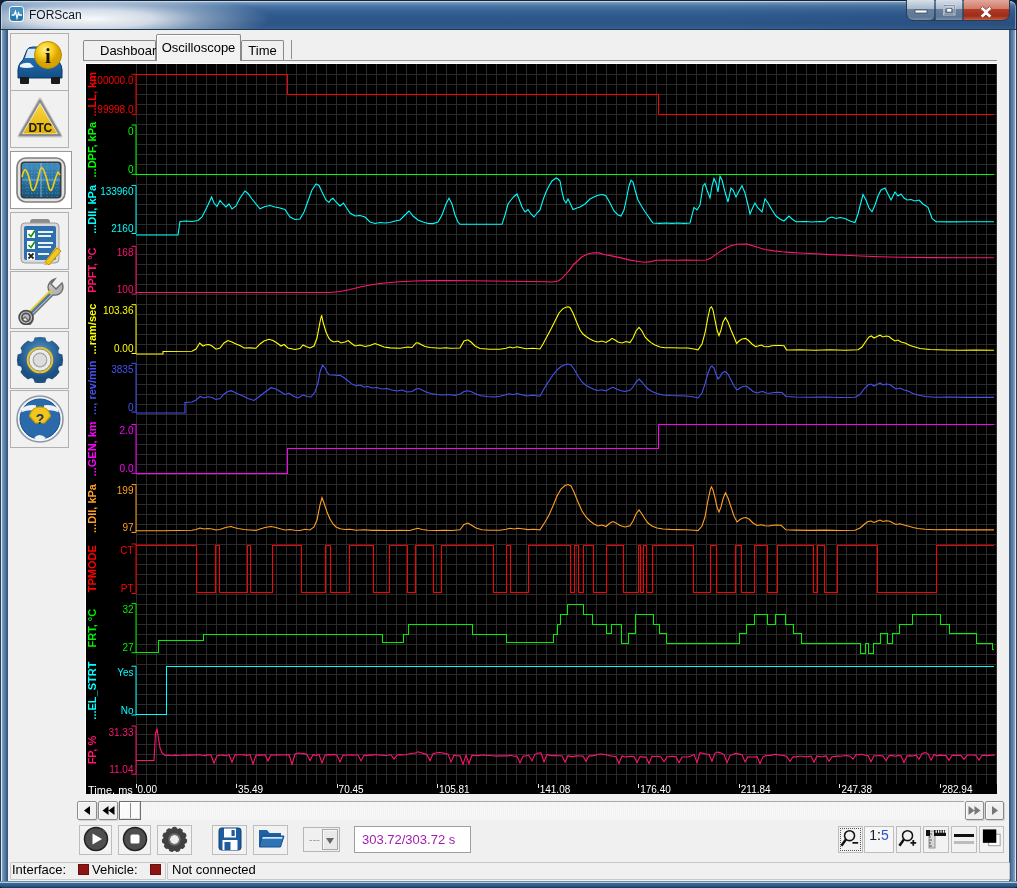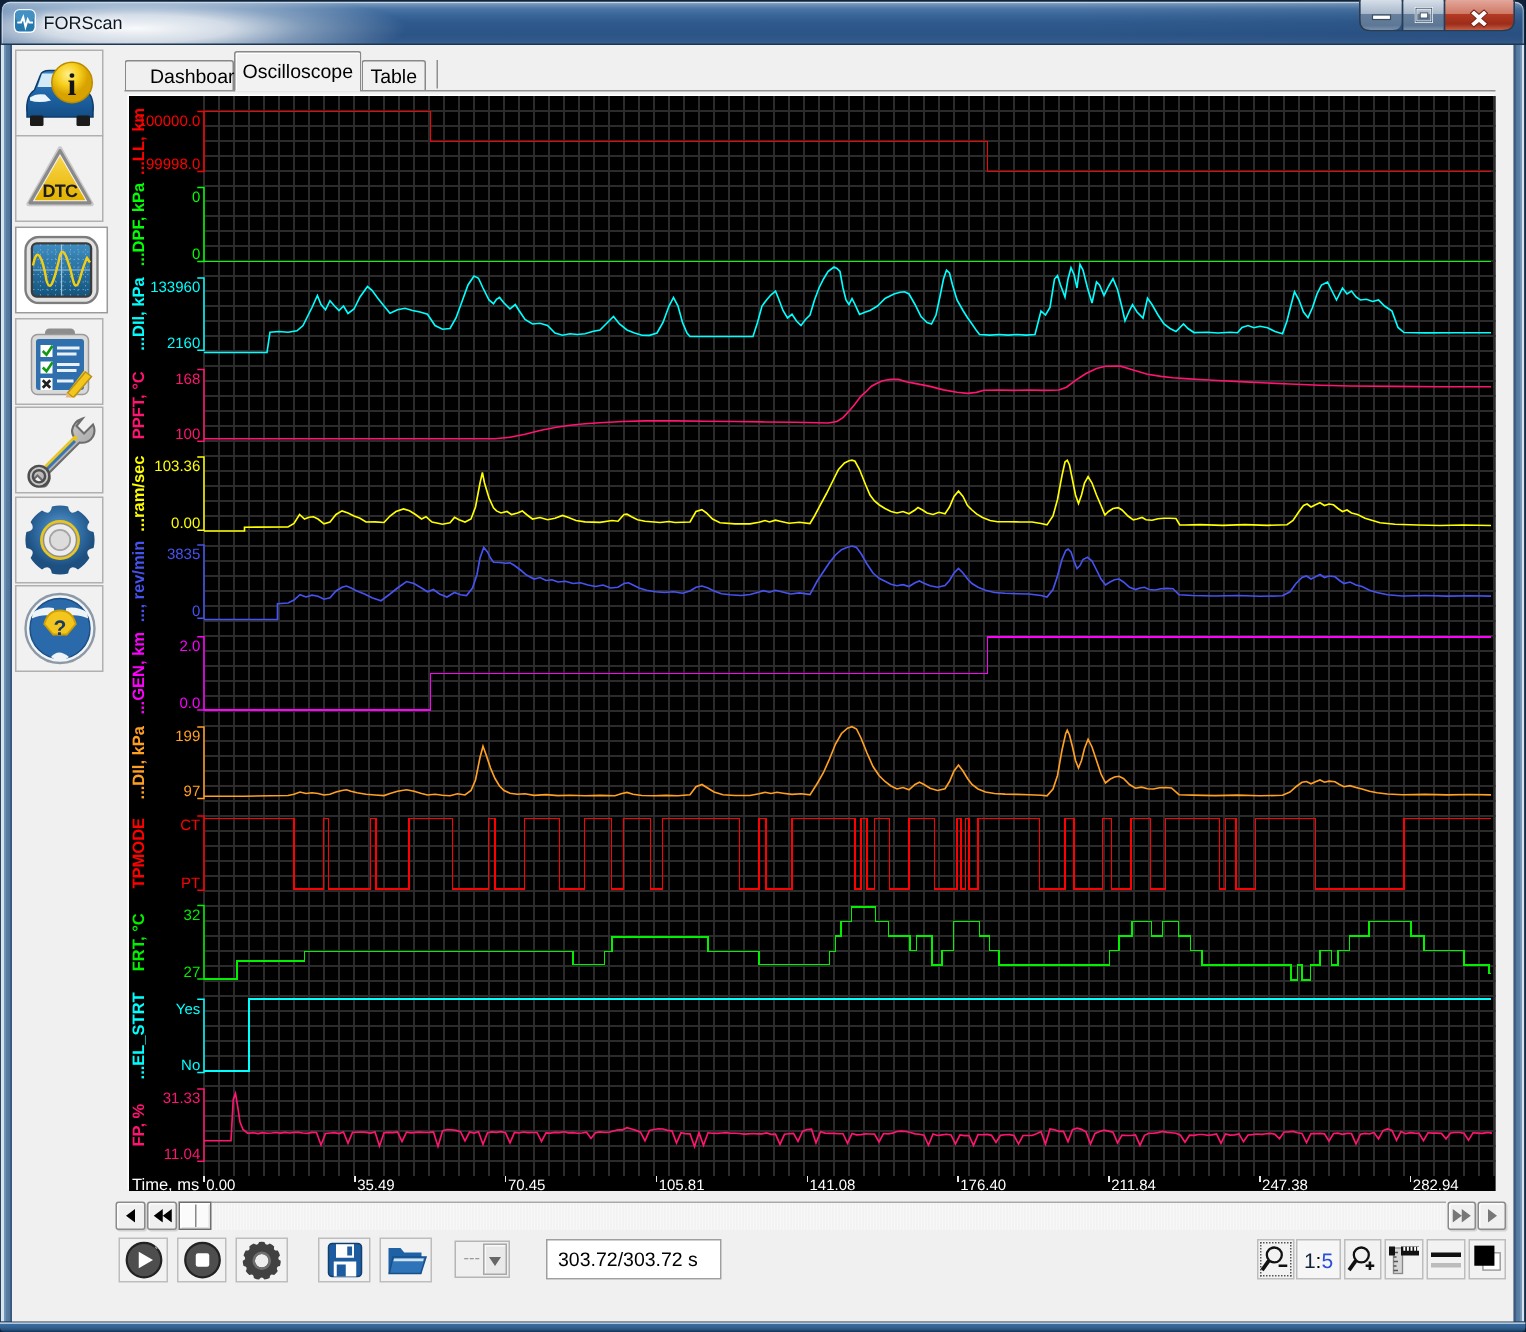--- a/index.html
+++ b/index.html
@@ -46,23 +46,23 @@
  border-radius:2px;box-shadow:inset 1px 1px 0 #fcfcfc, 1px 1px 0 rgba(0,0,0,.12);
  display:flex;align-items:center;justify-content:center;}
 #sctrack{left:119px;top:801px;width:845px;height:19px;background:#f5f5f5;
  background-image:repeating-linear-gradient(90deg,#f3f3f3 0 1px,#f8f8f8 1px 2px);
  border-top:1px solid #a8a8a8;}
 #scthumb{left:119px;top:801px;width:22px;height:19px;background:#fbfbfb;
  border:1px solid #6e6e6e;box-shadow:inset 1px 1px 0 #fff,inset -1px -1px 0 #e0e0e0;}
 #scthumb:after{content:"";position:absolute;left:10px;top:1px;width:1px;height:15px;background:#8a8a8a;}
 
 .tbtn{position:absolute;top:825px;width:33px;height:30px;background:#f2f2f2;
- border:1px solid #bdbdbd;display:flex;align-items:center;justify-content:center;}
-#timefield{left:364px;top:826px;width:117px;height:27px;background:#fff;border:1px solid #9f9f9f;
- font-size:13px;color:#000000;padding:5px 0 0 7px;}
+ border:1px solid #bdbdbd;display:flex;justify-content:center;}
+#timefield{left:354px;top:826px;width:117px;height:27px;background:#fff;border:1px solid #9f9f9f;
+ font-size:13px;color:#a21caf;padding:5px 0 0 7px;}
 #combo{left:303px;top:827px;width:37px;height:25px;background:#f0f0f0;border:1px solid #b5b5b5;}
 #combo .txt{position:absolute;left:5px;top:5px;font-size:11px;color:#9a9a9a;}
 #combo .drp{position:absolute;right:1px;top:1px;width:16px;height:21px;background:#e9e9e9;
  border:1px solid #a8a8a8;box-shadow:inset 1px 1px 0 #fafafa;}
 #combo .drp:after{content:"";position:absolute;left:2.5px;top:8px;border:4.5px solid transparent;
  border-top:6px solid #666;}
 
 #status{left:8px;top:858px;width:1001px;height:23px;background:#f0f0f0;}
 .spanel{position:absolute;top:4px;height:18px;border:1px solid #c9c9c9;border-radius:1px;
  font-size:13px;color:#000;}
@@ -235,21 +235,21 @@
 <path d="M19 44 Q24 38 31 44 L28 46 Q25 47 22 46 Z"></path>
 </g>
 <path d="M25 13 Q33 13 35.5 22 L29.5 29 H20.5 L14.5 22 Q17 13 25 13 Z" fill="#f2c61e" stroke="#cf9f00" stroke-width="1.2"></path>
 <text x="25" y="29.5" font-size="14" font-weight="bold" fill="#1b3a60" text-anchor="middle">?</text>
 </svg>
     </div>
 
   <div id="paneline" class="abs"></div>
   <div class="abs tab" style="left:83px;width:73px;padding-left:16px;">Dashboard</div>
   <div class="abs tab" id="tabactive" style="left:156px;width:85px;">Oscilloscope</div>
-  <div class="abs tab" style="left:241px;width:43px;">Table</div>
+  <div class="abs tab" style="left:241px;width:43px;">Time</div>
   <div class="abs" style="left:291px;top:40px;width:1px;height:19px;background:#8f8f8f"></div>
   <div class="abs" id="panehide" style="left:157px;width:83px;"></div>
 
   <div id="chart" class="abs"><svg width="911" height="730" viewBox="0 0 911 730" font-family="Liberation Sans, sans-serif">
         <rect width="911" height="730" fill="#000"></rect>
         <path d="M50 0V720 M60.0 0V720 M70.0 0V720 M80.0 0V720 M90.0 0V720 M100.0 0V720 M110.0 0V720 M120.0 0V720 M130.0 0V720 M140.0 0V720 M150.0 0V720 M160.0 0V720 M170.0 0V720 M180.0 0V720 M190.0 0V720 M200.0 0V720 M210.0 0V720 M220.0 0V720 M230.0 0V720 M240.0 0V720 M250.0 0V720 M260.0 0V720 M270.0 0V720 M280.0 0V720 M290.0 0V720 M300.0 0V720 M310.0 0V720 M320.0 0V720 M330.0 0V720 M340.0 0V720 M350.0 0V720 M360.0 0V720 M370.0 0V720 M380.0 0V720 M390.0 0V720 M400.0 0V720 M410.0 0V720 M420.0 0V720 M430.0 0V720 M440.0 0V720 M450.0 0V720 M460.0 0V720 M470.0 0V720 M480.0 0V720 M490.0 0V720 M500.0 0V720 M510.0 0V720 M520.0 0V720 M530.0 0V720 M540.0 0V720 M550.0 0V720 M560.0 0V720 M570.0 0V720 M580.0 0V720 M590.0 0V720 M600.0 0V720 M610.0 0V720 M620.0 0V720 M630.0 0V720 M640.0 0V720 M650.0 0V720 M660.0 0V720 M670.0 0V720 M680.0 0V720 M690.0 0V720 M700.0 0V720 M710.0 0V720 M720.0 0V720 M730.0 0V720 M740.0 0V720 M750.0 0V720 M760.0 0V720 M770.0 0V720 M780.0 0V720 M790.0 0V720 M800.0 0V720 M810.0 0V720 M820.0 0V720 M830.0 0V720 M840.0 0V720 M850.0 0V720 M860.0 0V720 M870.0 0V720 M880.0 0V720 M890.0 0V720 M900.0 0V720 M910.0 0V720 M50 10H911 M50 20.0H911 M50 30.0H911 M50 40.0H911 M50 50.0H911 M50 60.0H911 M50 70.0H911 M50 80.0H911 M50 90.0H911 M50 100.0H911 M50 110.0H911 M50 120.0H911 M50 130.0H911 M50 140.0H911 M50 150.0H911 M50 160.0H911 M50 170.0H911 M50 180.0H911 M50 190.0H911 M50 200.0H911 M50 210.0H911 M50 220.0H911 M50 230.0H911 M50 240.0H911 M50 250.0H911 M50 260.0H911 M50 270.0H911 M50 280.0H911 M50 290.0H911 M50 300.0H911 M50 310.0H911 M50 320.0H911 M50 330.0H911 M50 340.0H911 M50 350.0H911 M50 360.0H911 M50 370.0H911 M50 380.0H911 M50 390.0H911 M50 400.0H911 M50 410.0H911 M50 420.0H911 M50 430.0H911 M50 440.0H911 M50 450.0H911 M50 460.0H911 M50 470.0H911 M50 480.0H911 M50 490.0H911 M50 500.0H911 M50 510.0H911 M50 520.0H911 M50 530.0H911 M50 540.0H911 M50 550.0H911 M50 560.0H911 M50 570.0H911 M50 580.0H911 M50 590.0H911 M50 600.0H911 M50 610.0H911 M50 620.0H911 M50 630.0H911 M50 640.0H911 M50 650.0H911 M50 660.0H911 M50 670.0H911 M50 680.0H911 M50 690.0H911 M50 700.0H911 M50 710.0H911" stroke="#2b2b2b" stroke-width="1" fill="none" shape-rendering="crispEdges"></path>
         <path d="M50.0 720V724 M150.6 720V724 M251.1 720V724 M351.6 720V724 M452.2 720V724 M552.8 720V724 M653.3 720V724 M753.9 720V724 M854.4 720V724" stroke="#e8e8e8" stroke-width="1" fill="none" shape-rendering="crispEdges"></path>
         <text x="51.5" y="729" font-size="10" fill="#fff">0.00</text>
         <text x="152.1" y="729" font-size="10" fill="#fff">35.49</text>
         <text x="252.6" y="729" font-size="10" fill="#fff">70.45</text>
@@ -421,12 +421,21 @@
         <rect x="2" y="14" width="20" height="3" fill="#bcbcbc"></rect>
       </svg>
     </div>
   <div class="abs tbtn" style="left:979px;width:25px;height:27px;top:826px;">
       <svg width="24" height="24" viewBox="0 0 24 24">
         <rect x="9" y="7" width="12" height="12" fill="#fff" stroke="#9a9a9a" stroke-width="1"></rect>
         <rect x="3" y="2" width="14" height="14" fill="#000"></rect>
       </svg>
     </div>
 
+  <div id="status" class="abs">
+    <div class="spanel abs" style="left:2px;width:156px;"></div>
+    <div class="spanel abs" style="left:159px;width:843px;"></div>
+    <span class="abs" style="left:4px;top:4px;font-size:13px;">Interface:</span>
+    <span class="redsq abs" style="left:70px;top:6px;"></span>
+    <span class="abs" style="left:84px;top:4px;font-size:13px;">Vehicle:</span>
+    <span class="redsq abs" style="left:142px;top:6px;"></span>
+    <span class="abs" style="left:164px;top:4px;font-size:13px;">Not connected</span>
+  </div>
 </div>
 </body></html>

